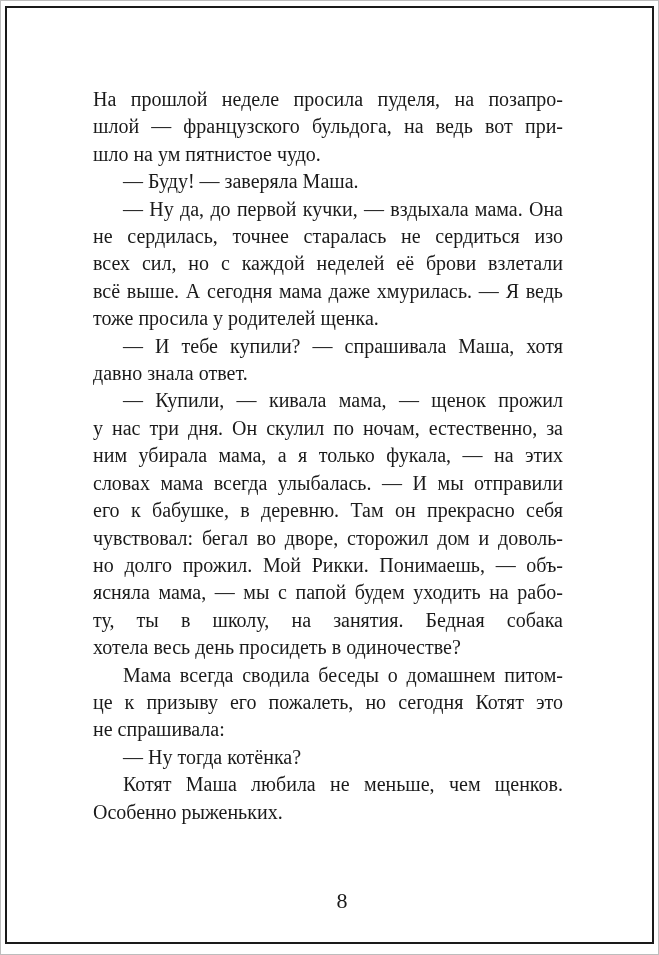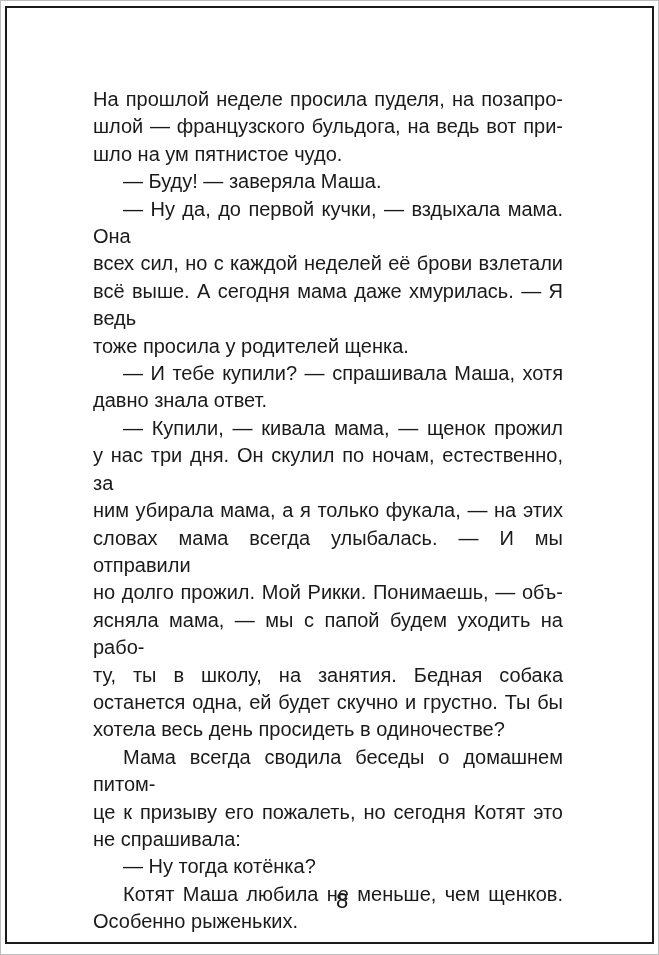--- a/index.html
+++ b/index.html
@@ -7,21 +7,21 @@
     padding: 0;
     background: #ffffff;
   }
   .page {
     position: relative;
     width: 659px;
     height: 955px;
     background: #ffffff;
     box-shadow: inset 0 0 0 1px #bdbdbd;
     overflow: hidden;
-    font-family: Liberation Sans, sans-serif;
+    font-family: Liberation Serif, serif;
     color: #1a1a1a;
   }
   .frame {
     position: absolute;
     left: 5px;
     top: 6px;
     width: 649px;
     height: 938px;
     box-sizing: border-box;
     border: 2px solid #1a1a1a;
@@ -63,33 +63,35 @@
 <body>
 
 <div class="page">
   <div class="frame"></div>
   <div class="text-block">
       <div class="line">На прошлой неделе просила пуделя, на позапро-</div>
       <div class="line">шлой — французского бульдога, на ведь вот при-</div>
       <div class="line end">шло на ум пятнистое чудо.</div>
       <div class="line ind end">— Буду! — заверяла Маша.</div>
       <div class="line ind">— Ну да, до первой кучки, — вздыхала мама. Она</div>
+      <div class="line">не сердилась, точнее старалась не сердиться изо</div>
       <div class="line">всех сил, но с каждой неделей её брови взлетали</div>
       <div class="line">всё выше. А сегодня мама даже хмурилась. — Я ведь</div>
       <div class="line end">тоже просила у родителей щенка.</div>
       <div class="line ind">— И тебе купили? — спрашивала Маша, хотя</div>
       <div class="line end">давно знала ответ.</div>
       <div class="line ind">— Купили, — кивала мама, — щенок прожил</div>
       <div class="line">у нас три дня. Он скулил по ночам, естественно, за</div>
       <div class="line">ним убирала мама, а я только фукала, — на этих</div>
       <div class="line">словах мама всегда улыбалась. — И мы отправили</div>
+      <div class="line">его к бабушке, в деревню. Там он прекрасно себя</div>
+      <div class="line">чувствовал: бегал во дворе, сторожил дом и доволь-</div>
       <div class="line">но долго прожил. Мой Рикки. Понимаешь, — объ-</div>
       <div class="line">ясняла мама, — мы с папой будем уходить на рабо-</div>
       <div class="line">ту, ты в школу, на занятия. Бедная собака</div>
-      <div class="line">останется одна, ей будет скучно и грустно. Ты бы</div>
       <div class="line end">хотела весь день просидеть в одиночестве?</div>
       <div class="line ind">Мама всегда сводила беседы о домашнем питом-</div>
       <div class="line">це к призыву его пожалеть, но сегодня Котят это</div>
       <div class="line end">не спрашивала:</div>
       <div class="line ind end">— Ну тогда котёнка?</div>
       <div class="line ind">Котят Маша любила не меньше, чем щенков.</div>
       <div class="line end">Особенно рыженьких.</div>
     </div>
   <div class="page-number">8</div>
 </div>

